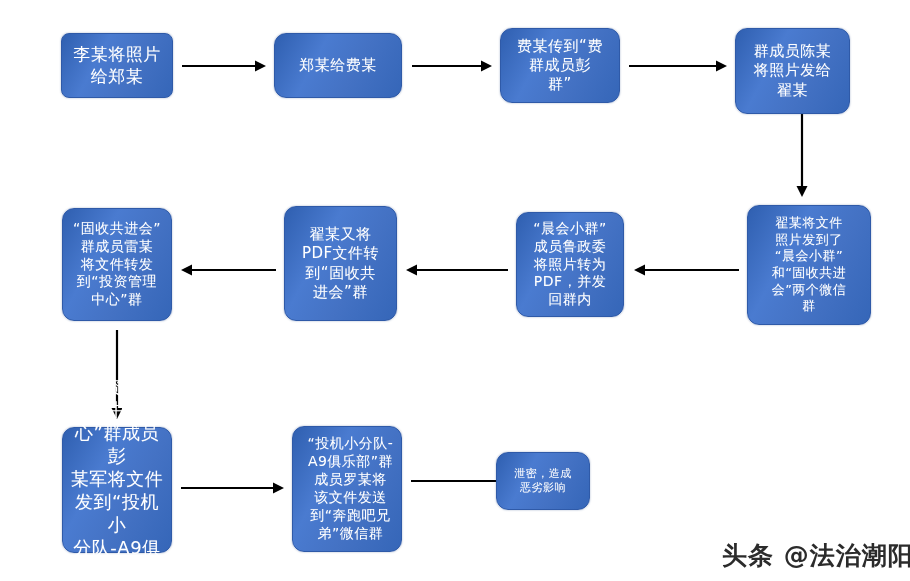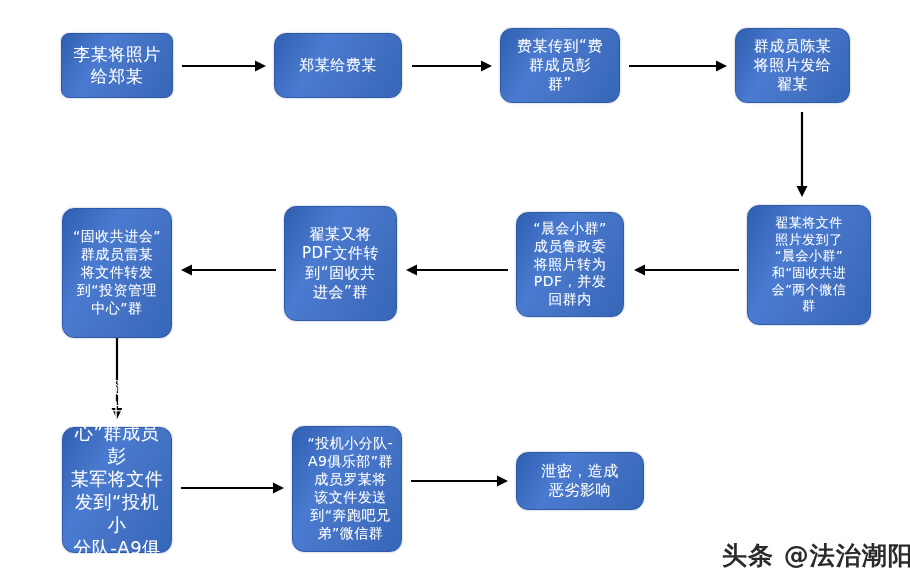--- a/index.html
+++ b/index.html
@@ -109,21 +109,21 @@
 给郑某</span>
       </div>
       <div class="node" style="left: 274px; top: 33px; width: 128px; height: 65px; font-size: 15px;">
         <span>郑某给费某</span>
       </div>
       <div class="node" style="left: 500px; top: 28px; width: 120px; height: 75px; font-size: 15px;">
         <span>费某传到“费
 群成员彭
 群”</span>
       </div>
-      <div class="node" style="left: 735px; top: 28px; width: 115px; height: 75px; font-size: 15px; justify-content: flex-end;">
+      <div class="node" style="left: 735px; top: 28px; width: 115px; height: 86px; font-size: 15px; justify-content: flex-end;">
         <span>群成员陈某
 将照片发给
 翟某</span>
       </div>
       <div class="node" style="left: 747px; top: 205px; width: 124px; height: 120px; font-size: 13px;">
         <span>翟某将文件
 照片发到了
 “晨会小群”
 和“固收共进
 会”两个微信
@@ -135,21 +135,21 @@
 将照片转为
 PDF，并发
 回群内</span>
       </div>
       <div class="node" style="left: 284px; top: 206px; width: 113px; height: 115px; font-size: 15px; justify-content: center;">
         <span>翟某又将
 PDF文件转
 到“固收共
 进会”群</span>
       </div>
-      <div class="node" style="left: 62px; top: 208px; width: 110px; height: 130px; font-size: 14px;">
+      <div class="node" style="left: 62px; top: 208px; width: 110px; height: 113px; font-size: 14px;">
         <span>“固收共进会”
 群成员雷某
 将文件转发
 到“投资管理
 中心”群</span>
       </div>
       <div class="node" style="left: 62px; top: 427px; width: 110px; height: 126px; font-size: 18px;">
         <span>“投资管理中
 心”群成员彭
 某军将文件
@@ -158,19 +158,19 @@
 部”群</span>
       </div>
       <div class="node" style="left: 292px; top: 426px; width: 110px; height: 126px; font-size: 14px; padding-left: 13px;">
         <span>“投机小分队-
 A9俱乐部”群
 成员罗某将
 该文件发送
 到“奔跑吧兄
 弟”微信群</span>
       </div>
-      <div class="node" style="left: 516px; top: 452px; width: 128px; height: 58px; font-size: 15px;">
+      <div class="node" style="left: 496px; top: 452px; width: 94px; height: 58px; font-size: 11px;">
         <span>泄密，造成
 恶劣影响</span>
       </div>
     </div>
   <div class="watermark" style="left: 722px; top: 539px; font-size: 25px; color: rgb(43, 43, 43);">头条 @法治潮阳</div>
 </div>
 
 </body></html>

